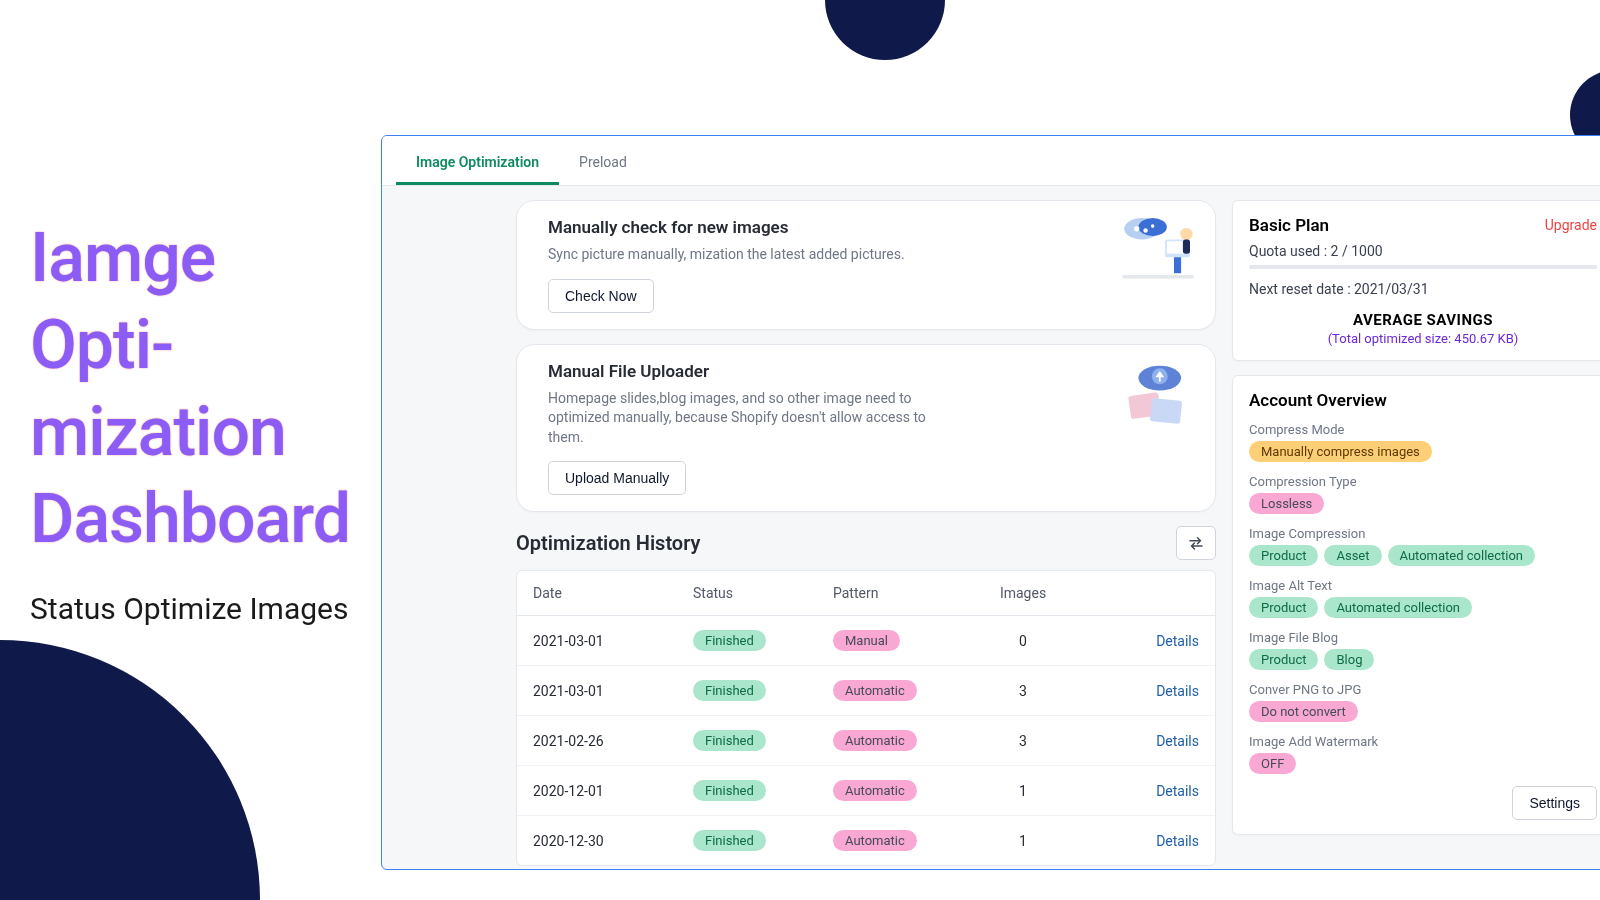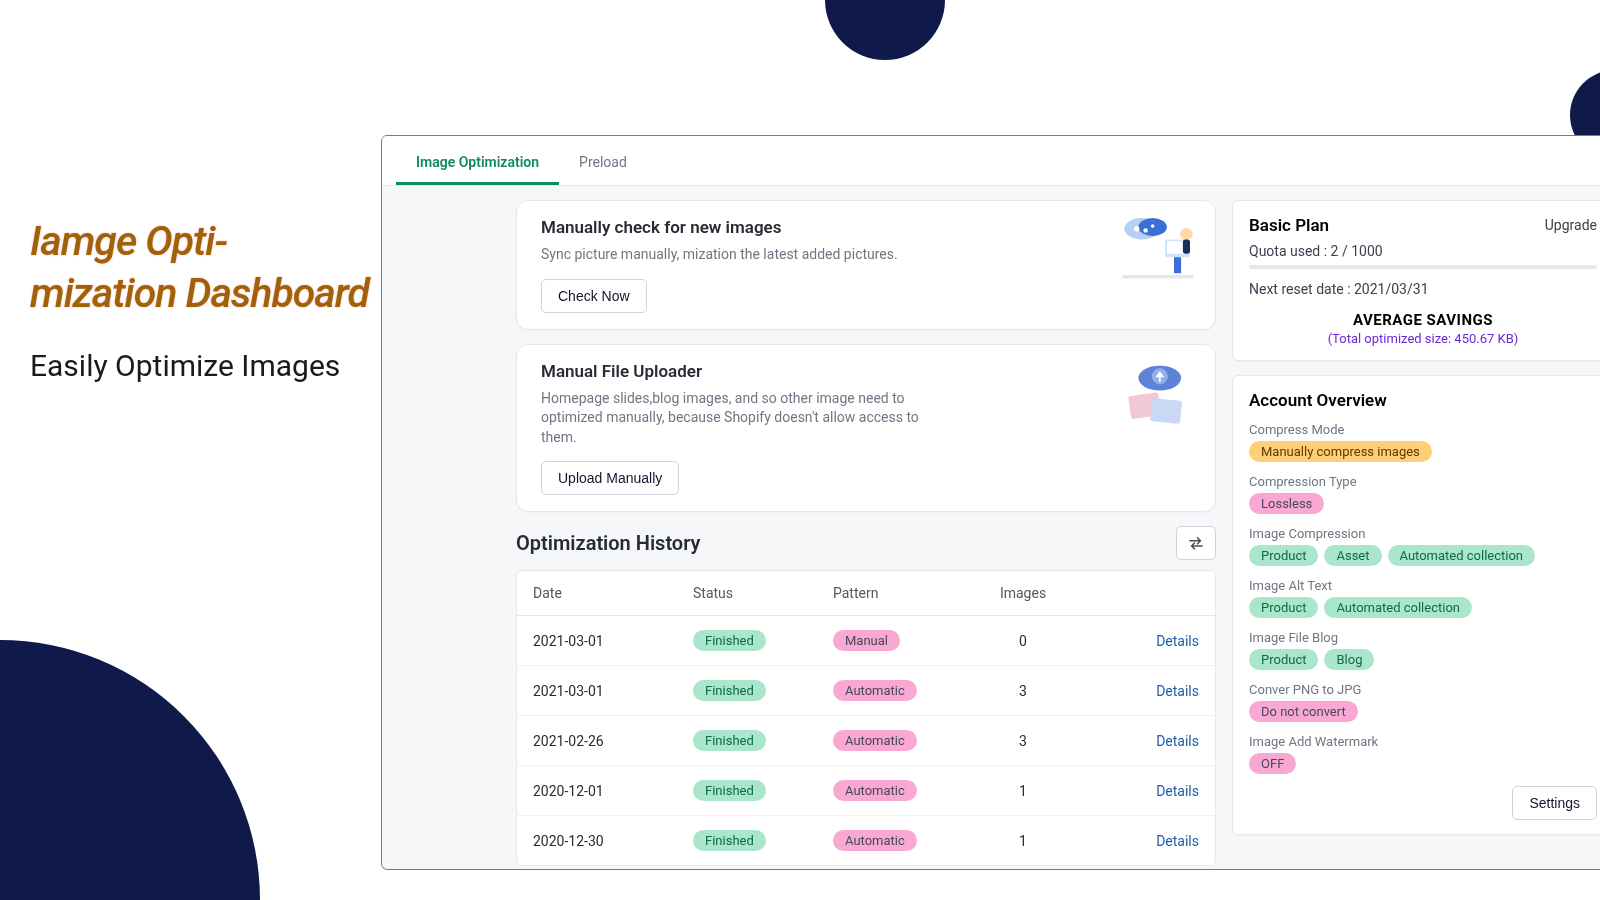--- a/index.html
+++ b/index.html
@@ -6,41 +6,41 @@
   html, body { width: 1600px; height: 900px; overflow: hidden; font-family: -apple-system, BlinkMacSystemFont, "Segoe UI", Roboto, Arial, sans-serif; background: #fff; }
   body { position: relative; }
 
   
   .deco-top { position: absolute; top: -60px; left: 825px; width: 120px; height: 120px; border-radius: 50%; background: #0f1a4a; }
   .deco-bl  { position: absolute; bottom: -260px; left: -260px; width: 520px; height: 520px; border-radius: 50%; background: #0f1a4a; }
   .deco-r   { position: absolute; top: 70px;  right: -60px; width: 90px; height: 90px; border-radius: 50%; background: #0f1a4a; }
 
   
   .hero { position: absolute; left: 30px; top: 215px; width: 340px; }
-  .hero h1 { font-size: 41px; line-height: 1.28; font-weight: 500; letter-spacing: -1px;
-             color: #a16207;
-             text-shadow: 0 0 2px rgba(244,174,174,0.9), 0 0 1px rgba(244,174,174,0.9); font-style: italic; }
+  .hero h1 { font-size: 68px; line-height: 1.28; font-weight: 500; letter-spacing: -1px;
+             color: #8b5cf6;
+             text-shadow: 0 0 2px rgba(244,174,174,0.9), 0 0 1px rgba(244,174,174,0.9); }
   .hero p  { margin-top: 26px; font-size: 30px; line-height: 1.35; color: #1a1a1a; font-weight: 400; }
 
   
   .app { position: absolute; left: 381px; top: 135px; width: 1248px; height: 735px;
          border: 1px solid #3b82f6; border-radius: 6px; background: #f6f7f9; overflow: hidden; }
 
   
   .tabs { display: flex; padding: 8px 14px 0 14px; background: #fff; border-bottom: 1px solid #e4e7ec; }
   .tab { padding: 10px 20px 12px 20px; font-size: 14px; color: #6f7785; cursor: pointer; border-bottom: 3px solid transparent; }
   .tab.active { color: #0f8a5f; font-weight: 600; border-bottom-color: #0f8a5f; }
 
   .app-body { display: flex; padding: 14px 14px 0 14px; gap: 16px; }
 
   
   .col-main { width: 700px; flex: 0 0 700px; margin-left: 120px; }
   .col-side { flex: 1; display: flex; flex-direction: column; gap: 14px; }
 
-  .card { background: #fff; border: 1px solid #e4e7ec; border-radius: 12px; padding: 16px 24px; margin-bottom: 14px; position: relative; box-shadow: 0 1px 2px rgba(16,24,40,0.03); }
+  .card { background: #fff; border: 1px solid #e4e7ec; border-radius: 18px; padding: 16px 31px; margin-bottom: 14px; position: relative; box-shadow: 0 1px 2px rgba(16,24,40,0.03); }
   .card h3 { font-size: 17px; font-weight: 600; color: #272b33; margin-bottom: 8px; }
   .card p  { font-size: 14px; color: #6f7785; line-height: 1.4; max-width: 400px; }
   .card .btn { margin-top: 14px; }
 
   .btn { display: inline-block; background: #fff; border: 1px solid #cfd4dc; border-radius: 5px;
          padding: 8px 16px; font-size: 14px; color: #0f172a; font-weight: 500; cursor: pointer; }
 
   .illus { position: absolute; right: 12px; top: 10px; width: 90px; height: 80px; }
 
   .section-head { display: flex; align-items: center; justify-content: space-between; margin: 6px 0 10px 0; }
@@ -61,21 +61,21 @@
   .link { color: #1f5ea8; cursor: pointer; }
   .pill { display: inline-block; padding: 3px 12px; border-radius: 14px; font-size: 13px; }
   .pill-green  { background: #a9e6cb; color: #0e6b45; }
   .pill-grey   { background: #f9a8d4; color: #444b57; }
   .pill-orange { background: #ffcf77; color: #5a3a00; }
 
   
   .side-card { background: #fff; border: 1px solid #e4e7ec; border-radius: 6px; padding: 14px 16px; box-shadow: 0 1px 2px rgba(16,24,40,0.03); }
   .plan-row { display: flex; justify-content: space-between; align-items: center; margin-bottom: 8px; }
   .plan-name { font-size: 17px; font-weight: 600; }
-  .upgrade { color: #404040; font-size: 14px; cursor: pointer; }
+  .upgrade { color: #ef4444; font-size: 14px; cursor: pointer; }
   .quota   { font-size: 14px; color: #3b4150; margin-bottom: 6px; }
   .bar     { height: 4px; background: #e4e7ec; border-radius: 2px; margin-bottom: 12px; }
   .reset   { font-size: 14px; color: #3b4150; }
   .avg     { text-align: center; font-weight: 700; letter-spacing: .5px; font-size: 15px; margin-top: 14px; }
   .avg-sub { text-align: center; font-size: 13px; color: #6d28d9; margin-top: 2px; }
 
   .overview h3 { font-size: 17px; font-weight: 600; margin-bottom: 12px; }
   .ov-group { margin-bottom: 12px; }
   .ov-label { font-size: 13px; color: #6f7785; margin-bottom: 4px; }
   .pills { display: flex; flex-wrap: wrap; gap: 6px; }
@@ -85,21 +85,21 @@
 </style>
 </head>
 <body>
 
 <div class="deco-top"></div>
 <div class="deco-bl"></div>
 <div class="deco-r"></div>
 
 <div class="hero">
   <h1>Iamge Opti-<br>mization Dashboard</h1>
-  <p>Easily Optimize Images</p>
+  <p>Status Optimize Images</p>
 </div>
 
 <div class="app">
 
   <div class="tabs">
     <div class="tab active">Image Optimization</div>
     <div class="tab">Preload</div>
   </div>
 
   <div class="app-body">

